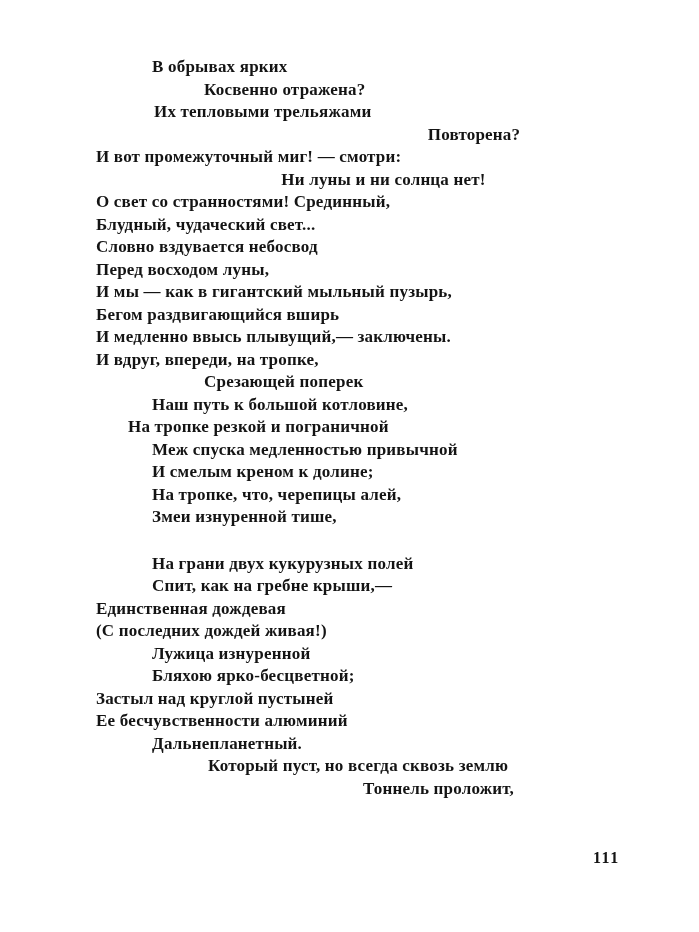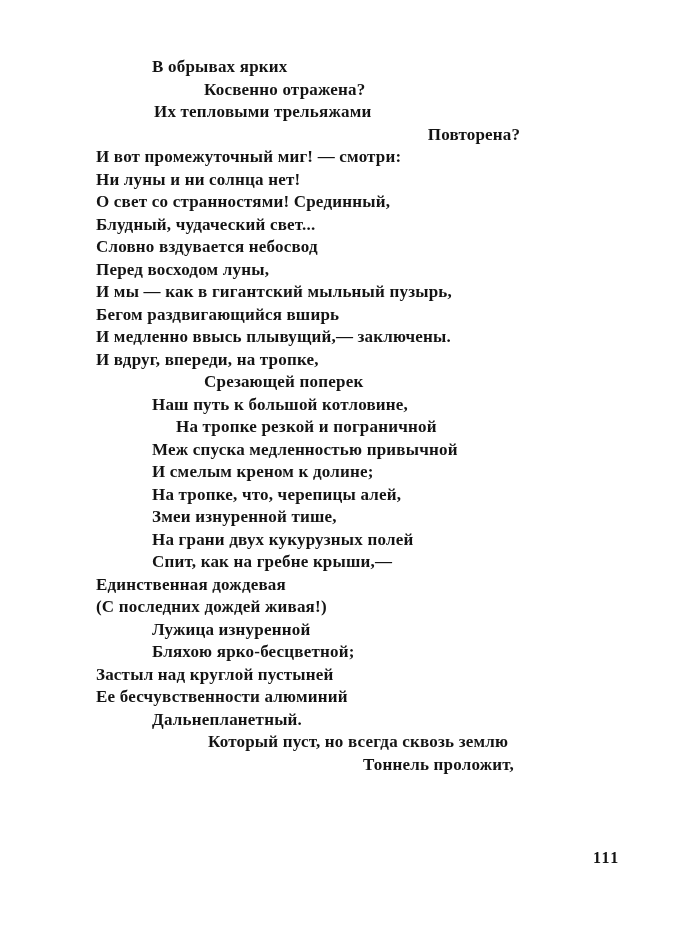--- a/index.html
+++ b/index.html
@@ -43,37 +43,37 @@
 </head>
 <body>
 
 <div class="page">
   <div class="poem">
       <div class="poem-line" style="margin-left: 56px;">В обрывах ярких</div>
       <div class="poem-line" style="margin-left: 108px;">Косвенно отражена?</div>
       <div class="poem-line" style="margin-left: 58px;">Их тепловыми трельяжами</div>
       <div class="poem-line" style="margin-left: 196px; text-align: center;">Повторена?</div>
       <div class="poem-line" style="margin-left: 0px;">И вот промежуточный миг! — смотри:</div>
-      <div class="poem-line" style="margin-left: 0px;">Ни луны и ни солнца нет!</div>
+      <div class="poem-line" style="margin-left: 15px; text-align: center;">Ни луны и ни солнца нет!</div>
       <div class="poem-line" style="margin-left: 0px;">О свет со странностями! Срединный,</div>
       <div class="poem-line" style="margin-left: 0px;">Блудный, чудаческий свет...</div>
       <div class="poem-line" style="margin-left: 0px;">Словно вздувается небосвод</div>
       <div class="poem-line" style="margin-left: 0px;">Перед восходом луны,</div>
       <div class="poem-line" style="margin-left: 0px;">И мы — как в гигантский мыльный пузырь,</div>
       <div class="poem-line" style="margin-left: 0px;">Бегом раздвигающийся вширь</div>
       <div class="poem-line" style="margin-left: 0px;">И медленно ввысь плывущий,— заключены.</div>
       <div class="poem-line" style="margin-left: 0px;">И вдруг, впереди, на тропке,</div>
       <div class="poem-line" style="margin-left: 108px;">Срезающей поперек</div>
       <div class="poem-line" style="margin-left: 56px;">Наш путь к большой котловине,</div>
-      <div class="poem-line" style="margin-left: 80px;">На тропке резкой и пограничной</div>
+      <div class="poem-line" style="margin-left: 32px;">На тропке резкой и пограничной</div>
       <div class="poem-line" style="margin-left: 56px;">Меж спуска медленностью привычной</div>
       <div class="poem-line" style="margin-left: 56px;">И смелым креном к долине;</div>
       <div class="poem-line" style="margin-left: 56px;">На тропке, что, черепицы алей,</div>
       <div class="poem-line" style="margin-left: 56px;">Змеи изнуренной тише,</div>
-      <div class="poem-line" style="margin-left: 56px;">На грани двух кукурузных полей</div>
+      <div class="poem-line" style="margin-left: 56px; margin-top: 24px;">На грани двух кукурузных полей</div>
       <div class="poem-line" style="margin-left: 56px;">Спит, как на гребне крыши,—</div>
       <div class="poem-line" style="margin-left: 0px;">Единственная дождевая</div>
       <div class="poem-line" style="margin-left: 0px;">(С последних дождей живая!)</div>
       <div class="poem-line" style="margin-left: 56px;">Лужица изнуренной</div>
       <div class="poem-line" style="margin-left: 56px;">Бляхою ярко-бесцветной;</div>
       <div class="poem-line" style="margin-left: 0px;">Застыл над круглой пустыней</div>
       <div class="poem-line" style="margin-left: 0px;">Ее бесчувственности алюминий</div>
       <div class="poem-line" style="margin-left: 56px;">Дальнепланетный.</div>
       <div class="poem-line" style="margin-left: 112px;">Который пуст, но всегда сквозь землю</div>
       <div class="poem-line" style="margin-left: 267px;">Тоннель проложит,</div>

